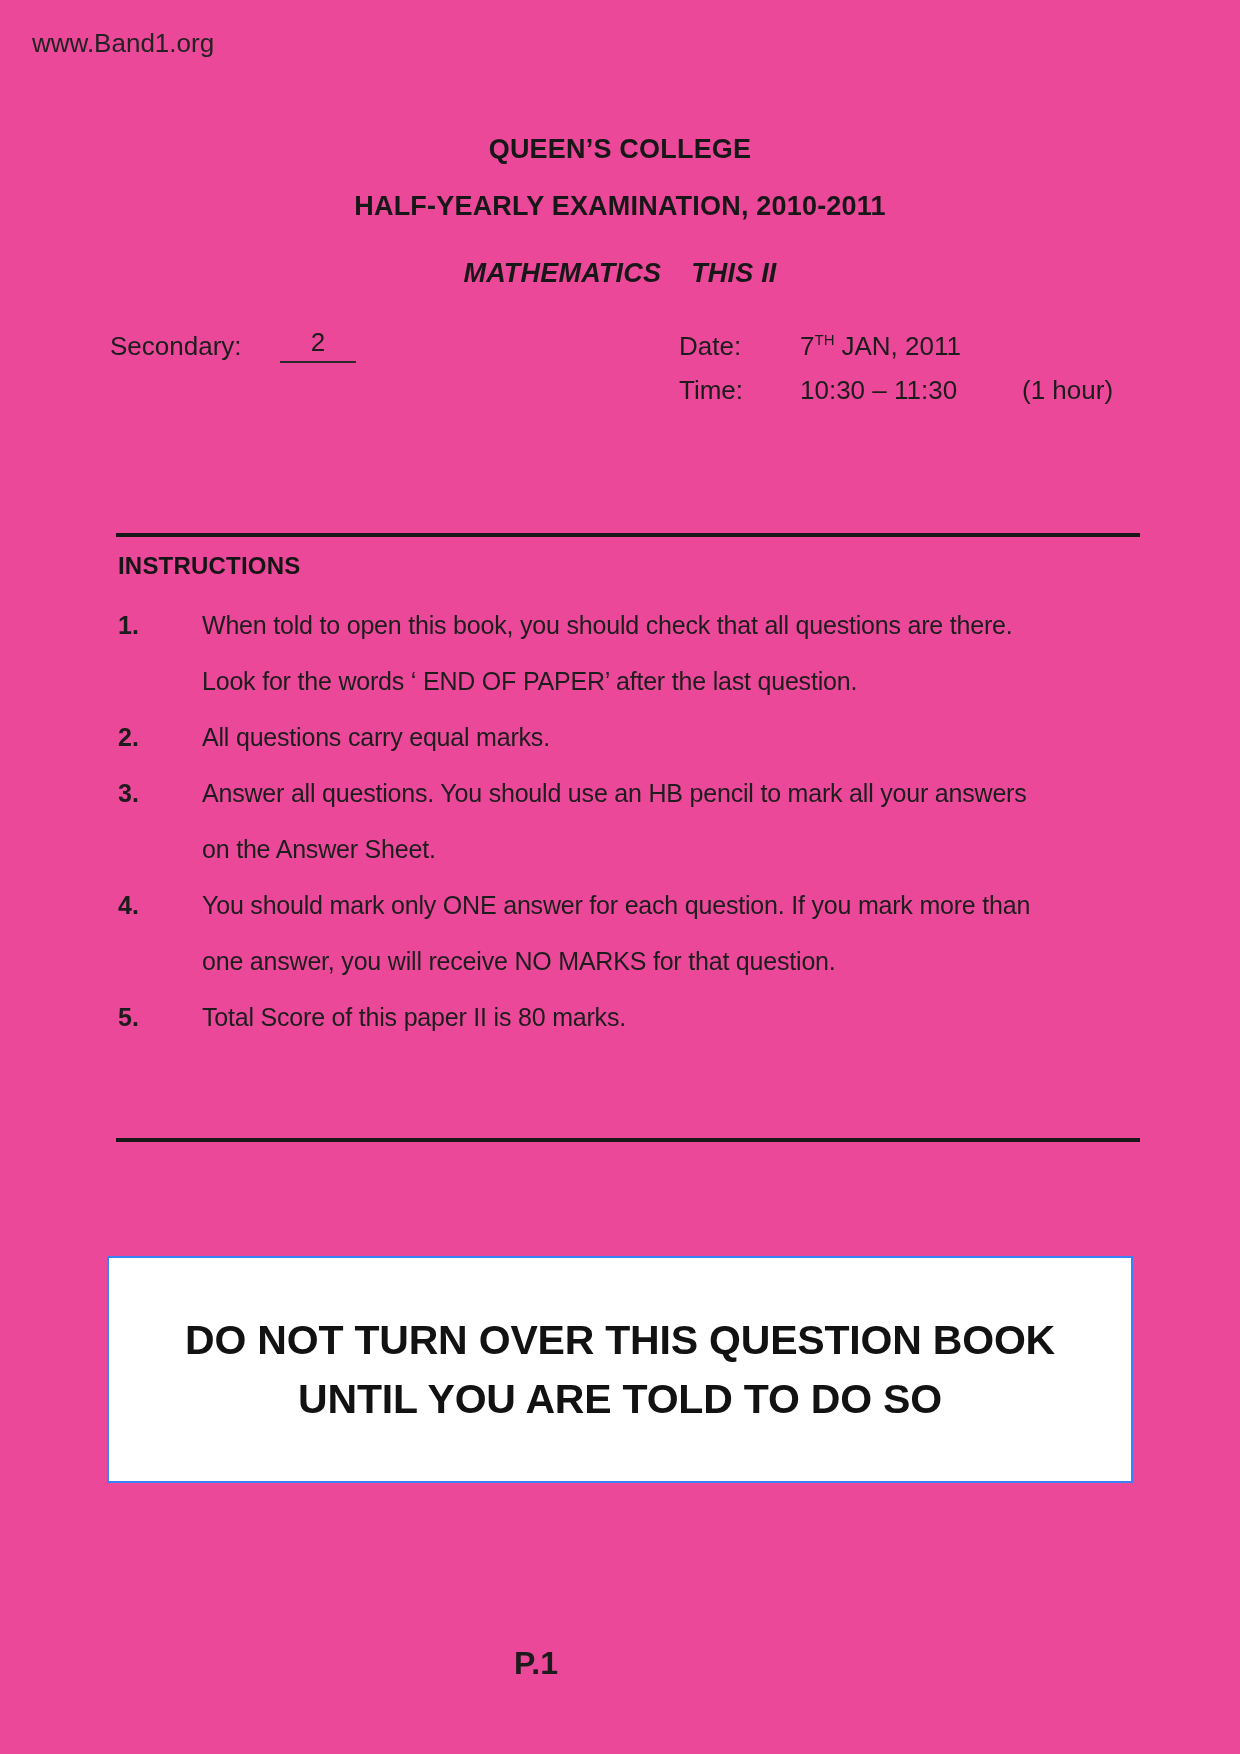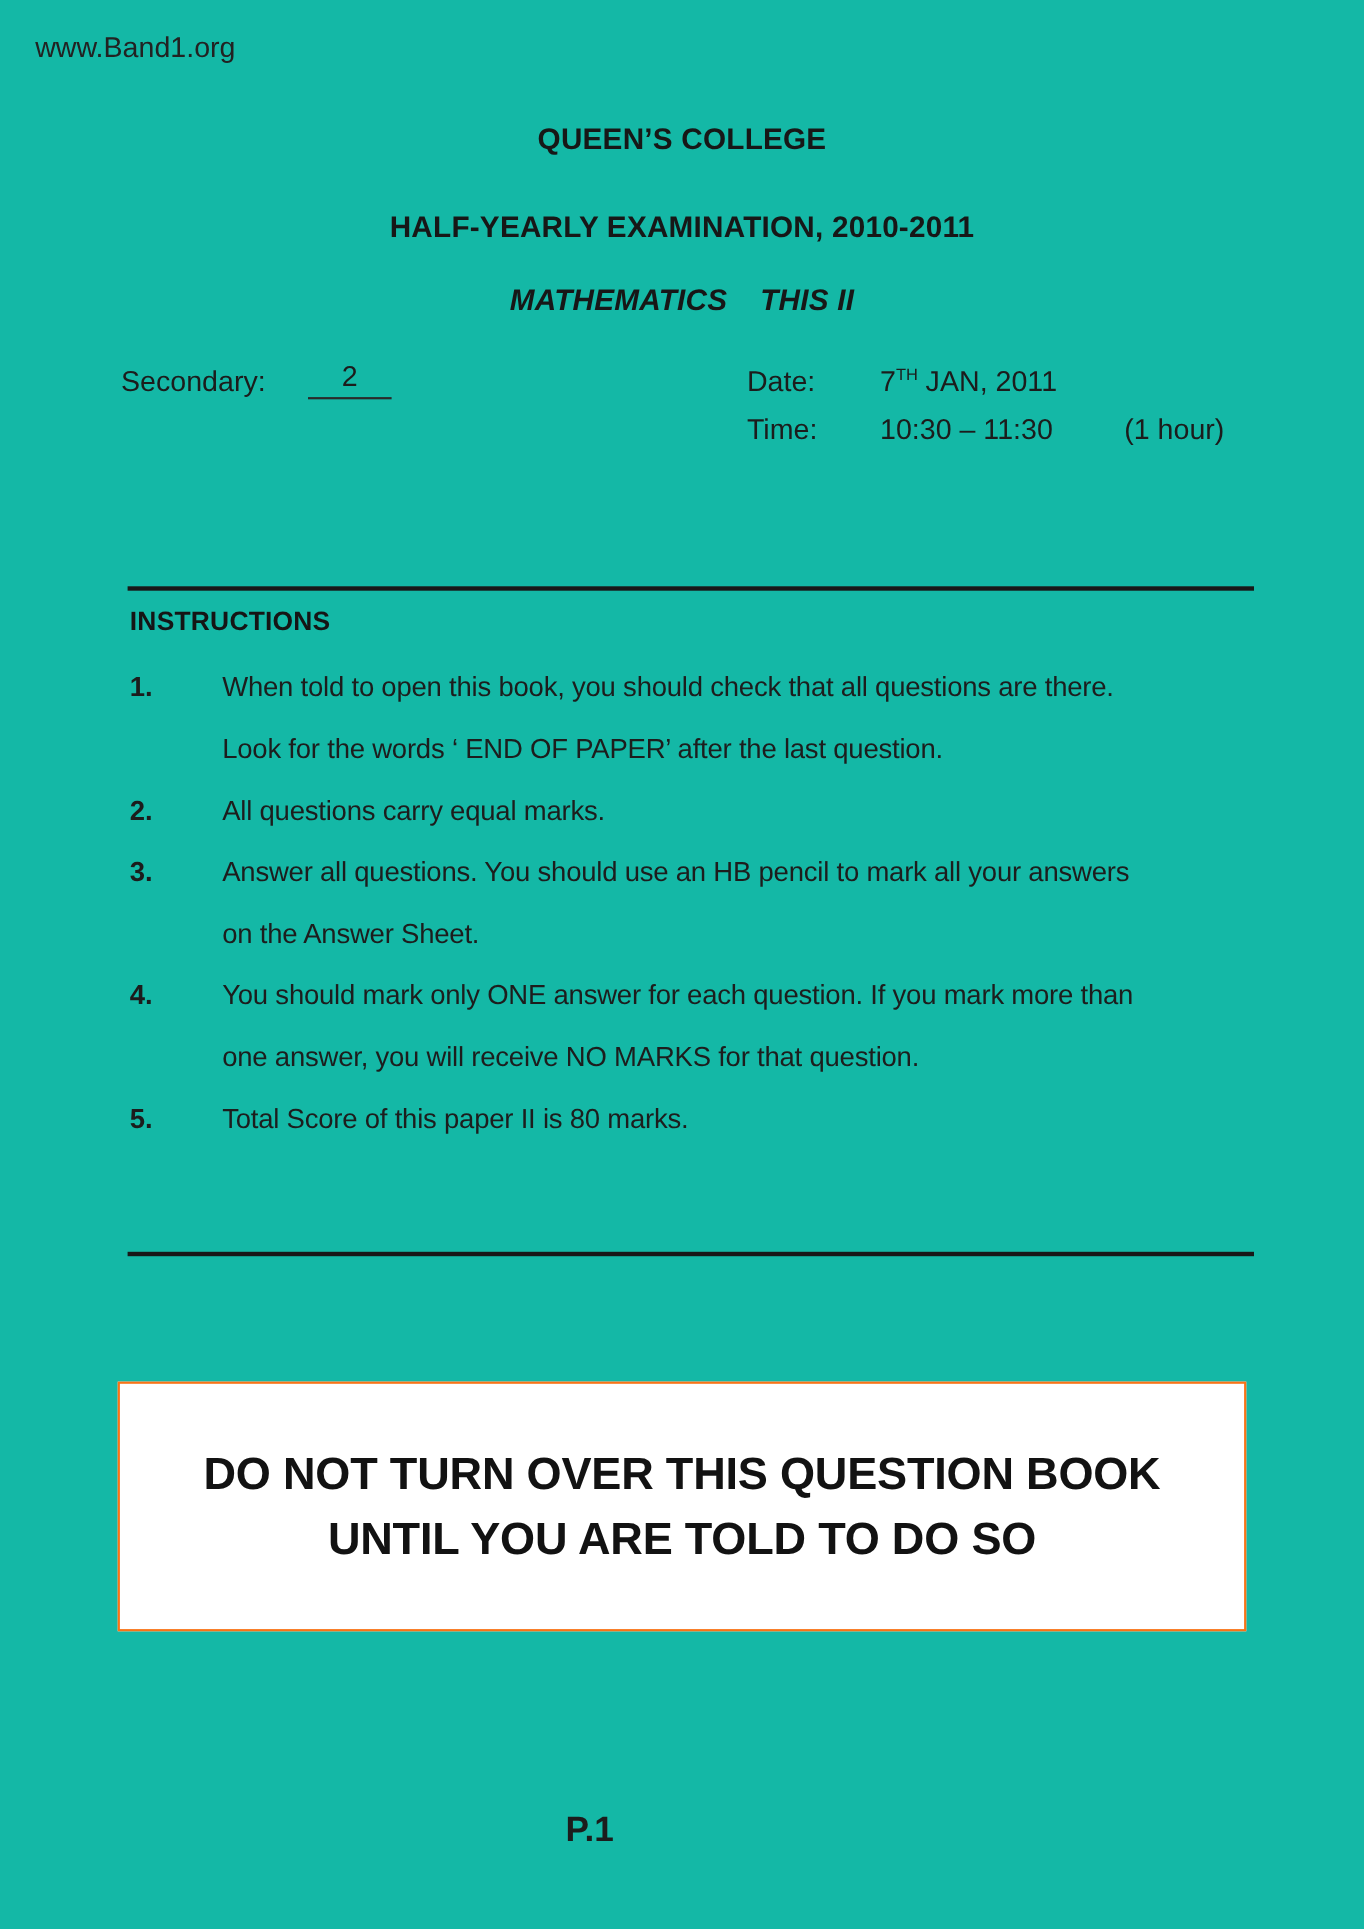--- a/index.html
+++ b/index.html
@@ -1,41 +1,41 @@
 <!DOCTYPE html>
 <html><head>
 <meta charset="utf-8">
 <style>
   html, body { margin: 0; padding: 0; background: #ffffff; }
   .page {
     position: relative;
     width: 1240px;
     height: 1754px;
-    background: #14b8a6;
+    background: #ec4899;
     font-family: "Liberation Sans", sans-serif;
     color: #1c1c1c;
     overflow: hidden;
   }
   .abs { position: absolute; }
 
   .watermark {
     left: 32px; top: 28px;
     font-size: 26px;
     color: #222222;
   }
 
   .title {
     left: 0; width: 1240px;
     text-align: center;
     font-weight: bold;
     font-size: 27px;
     letter-spacing: 0.2px;
     color: #171717;
   }
-  .title-school  { top: 111px; }
+  .title-school  { top: 134px; }
   .title-exam    { top: 191px; }
   .title-subject {
     top: 258px;
     display: flex;
     justify-content: center;
     gap: 30px;
     font-style: italic;
   }
 
   .meta {
@@ -99,21 +99,21 @@
     align-items: center;
     font-size: 25px;
     letter-spacing: -0.2px;
     white-space: nowrap;
     color: #1d1d1d;
   }
 
   .notice-box {
     left: 107px; top: 1256px;
     width: 1026px; height: 227px;
-    border: 2px solid #f97316;
+    border: 2px solid #3b82f6;
     box-sizing: border-box;
     background: #ffffff;
     display: flex;
     flex-direction: column;
     justify-content: center;
     align-items: center;
     gap: 12px;
   }
   .notice-line {
     font-size: 41px;

